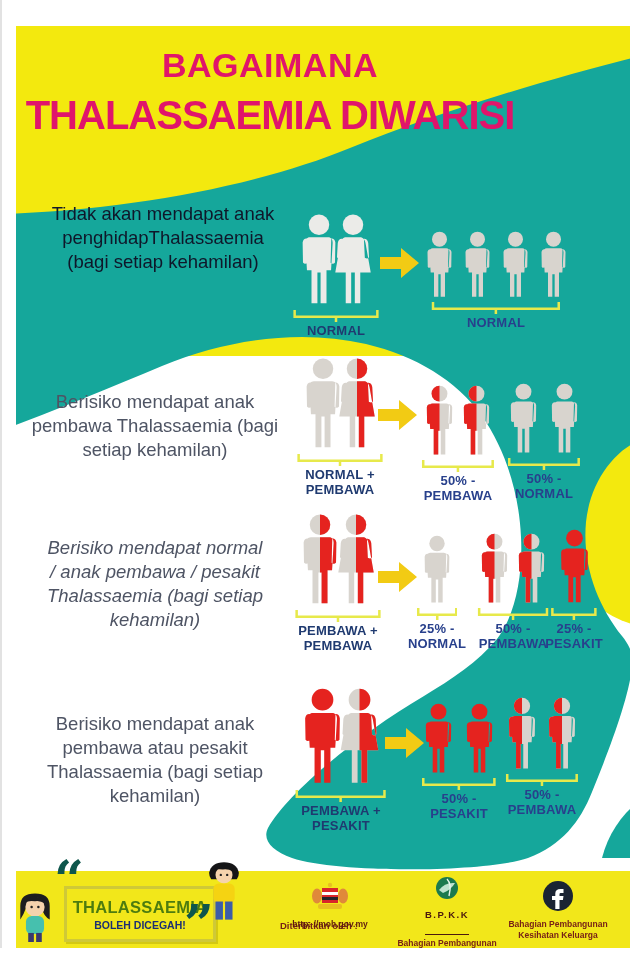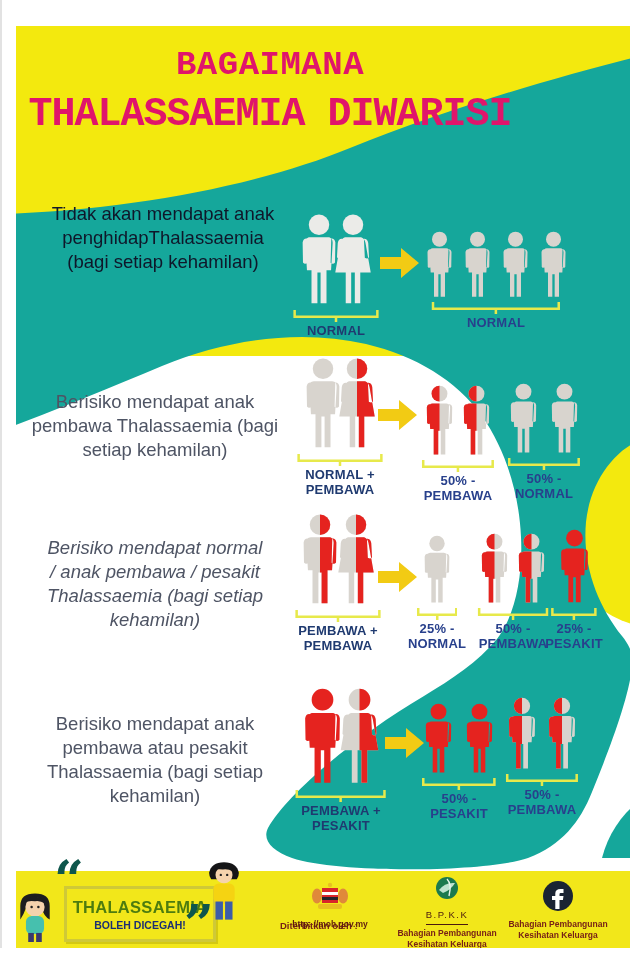--- a/index.html
+++ b/index.html
@@ -6,21 +6,21 @@
   #canvas{position:relative;width:640px;height:960px;background:#ffffff;overflow:hidden;
           font-family:"Liberation Sans", sans-serif;}
   #bg{position:absolute;left:0;top:0;width:640px;height:960px;}
   
   .frame{position:absolute;background:#ffffff;z-index:40;}
   #frame-top{left:0;top:0;width:640px;height:26px;}
   #frame-left{left:0;top:0;width:14px;height:960px;border-left:2px solid #e2e2e2;}
   #frame-right{left:630px;top:0;width:10px;height:960px;}
   #frame-bottom{left:0;top:948px;width:640px;height:12px;}
 
-  .abs{position:absolute;font-family:Liberation Mono, monospace;}
+  .abs{position:absolute;}
   
   #title{left:0;top:46px;width:540px;text-align:center;color:#e0156b;font-weight:bold;z-index:5;}
   #title .l1{font-size:34px;letter-spacing:.5px;}
   #title .l2{font-size:40px;letter-spacing:-1px;margin-top:8px;}
 
   
   .desc{position:absolute;text-align:center;white-space:pre-line;font-size:18.5px;line-height:1.3;z-index:5;}
   .desc.on-teal{color:#0f172a;}
   .desc.on-white{color:#4e5464;}
 
@@ -41,22 +41,22 @@
   .quote{position:absolute;z-index:6;color:#0e564c;font-family:"DejaVu Serif", serif;font-weight:bold;font-size:52px;line-height:1;}
   #slogan-box{position:absolute;left:64px;top:886px;width:146px;height:50px;border:3px solid #cfc937;
               box-shadow:2px 2px 0 rgba(120,110,0,.25);z-index:5;display:flex;flex-direction:column;
               align-items:center;justify-content:center;}
   #slogan-title{color:#4d7c0f;font-weight:bold;font-size:16.5px;letter-spacing:.3px;}
   #slogan-sub{color:#1c2f73;font-weight:bold;font-size:10.5px;margin-top:2px;}
   #published-by{position:absolute;left:280px;top:920px;font-size:9.5px;font-weight:bold;color:#772217;z-index:5;}
   .orgcol{position:absolute;text-align:center;color:#772217;z-index:5;}
   .orgcol .oname{font-size:8.5px;font-weight:bold;line-height:1.25;white-space:pre-line;margin-top:3px;}
   .orgcol .ourl{font-size:8.5px;font-weight:bold;margin-top:3px;color:#5f1c10;}
-  .orgcol .oabbr{font-size:9.5px;font-weight:normal;letter-spacing:1.5px;color:#4a190e;
-                 border-bottom:1px solid #4a190e;display:inline-block;padding-bottom:4px;}
+  .orgcol .oabbr{font-size:9.5px;font-weight:bold;letter-spacing:1.5px;color:#4a190e;
+                 border-bottom:1px solid #4a190e;display:inline-block;padding-bottom:14px;}
   .kid{position:absolute;z-index:6;}
 </style>
 </head>
 <body>
 
 <div id="canvas">
 
   <svg id="bg" viewBox="0 0 640 960">
 
     <rect x="14" y="26" width="616" height="330" fill="#f3e90e"></rect>

